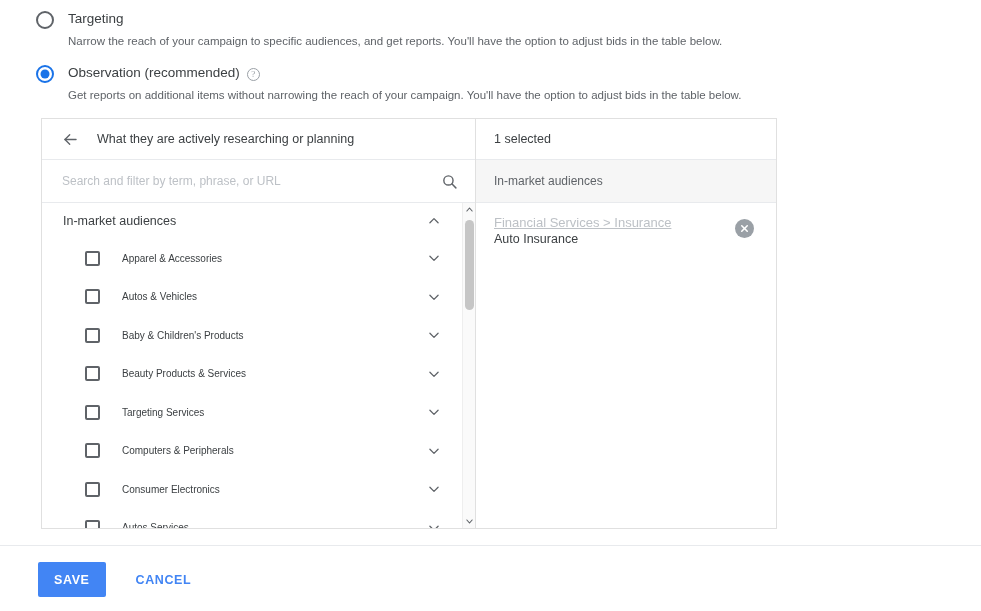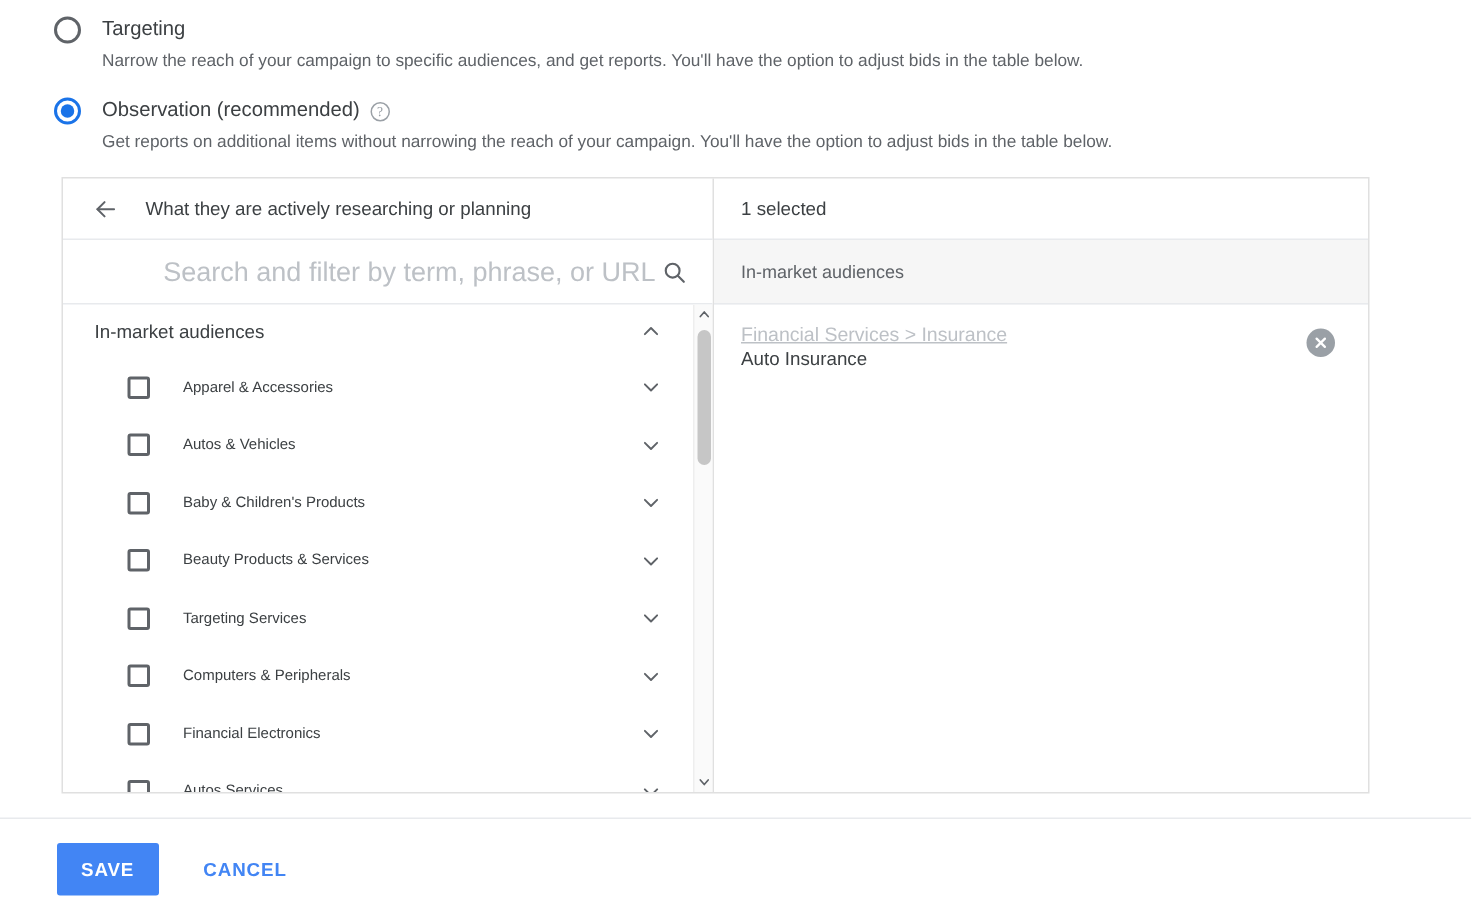--- a/index.html
+++ b/index.html
@@ -42,21 +42,21 @@
     width: 13px; height: 13px; border-radius: 50%;
     border: 1px solid #9aa0a6; color: #9aa0a6;
     font-size: 9px; line-height: 1; margin-left: 7px;
     font-family: "Liberation Serif", serif;
     cursor: pointer; position: relative; top: 1px;
   }
 
   
   .panel {
     position: absolute; left: 41px; top: 118px;
-    width: 872px; height: 411px;
+    width: 736px; height: 411px;
     border: 1px solid #e0e0e0; background: #fff;
     display: flex;
   }
   .col-left  { width: 434px; border-right: 1px solid #e0e0e0; display:flex; flex-direction:column; }
   .col-right { flex: 1; display:flex; flex-direction:column; }
 
   .panel-head {
     height: 41px; display: flex; align-items: center;
     border-bottom: 1px solid #e8eaed; padding: 0 18px;
     font-size: 12.5px; color: #3c4043;
@@ -69,21 +69,21 @@
   .back-arrow svg { display:block; }
 
   .search-row {
     height: 43px; display: flex; align-items: center;
     border-bottom: 1px solid #e8eaed; padding: 0 16px 0 18px;
     background: #fff;
   }
   .search-input {
     flex: 1; border: 0; outline: 0; background: transparent;
     font-family: "Liberation Sans", sans-serif;
-    font-size: 18px; color: #3c4043; text-align: right;
+    font-size: 12px; color: #3c4043;
   }
   .search-input::placeholder { color: #bdc1c6; }
   .search-icon { width: 20px; height: 20px; flex:0 0 auto; cursor:pointer; display:flex; align-items:center; justify-content:center;}
 
   .list-wrap { position: relative; flex: 1; overflow: hidden; }
   .list { position:absolute; inset:0 12px 0 0; overflow: hidden; }
 
   .group-head {
     height: 36px; display:flex; align-items:center;
     padding: 0 20px 0 21px; font-size: 12.5px; color: #3c4043;
@@ -278,21 +278,21 @@
             <span class="lbl">Computers &amp; Peripherals</span>
             <span class="chev">
               <svg width="14" height="14" viewBox="0 0 24 24" fill="none" stroke="#5f6368" stroke-width="2.2" stroke-linecap="round" stroke-linejoin="round">
                   <polyline points="5 9 12 16 19 9"></polyline>
                 </svg>
             </span>
           </div>
 
           <div class="row">
             <span class="cbox"></span>
-            <span class="lbl">Financial Electronics</span>
+            <span class="lbl">Consumer Electronics</span>
             <span class="chev">
               <svg width="14" height="14" viewBox="0 0 24 24" fill="none" stroke="#5f6368" stroke-width="2.2" stroke-linecap="round" stroke-linejoin="round">
                   <polyline points="5 9 12 16 19 9"></polyline>
                 </svg>
             </span>
           </div>
 
           <div class="row">
             <span class="cbox"></span>
             <span class="lbl">Autos Services</span>

